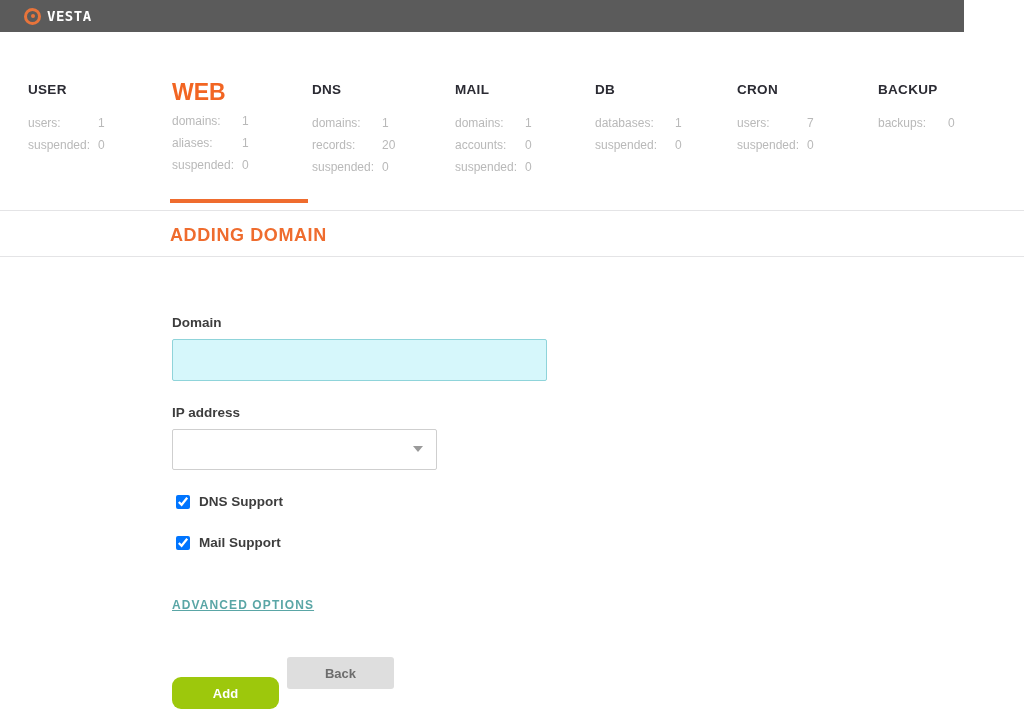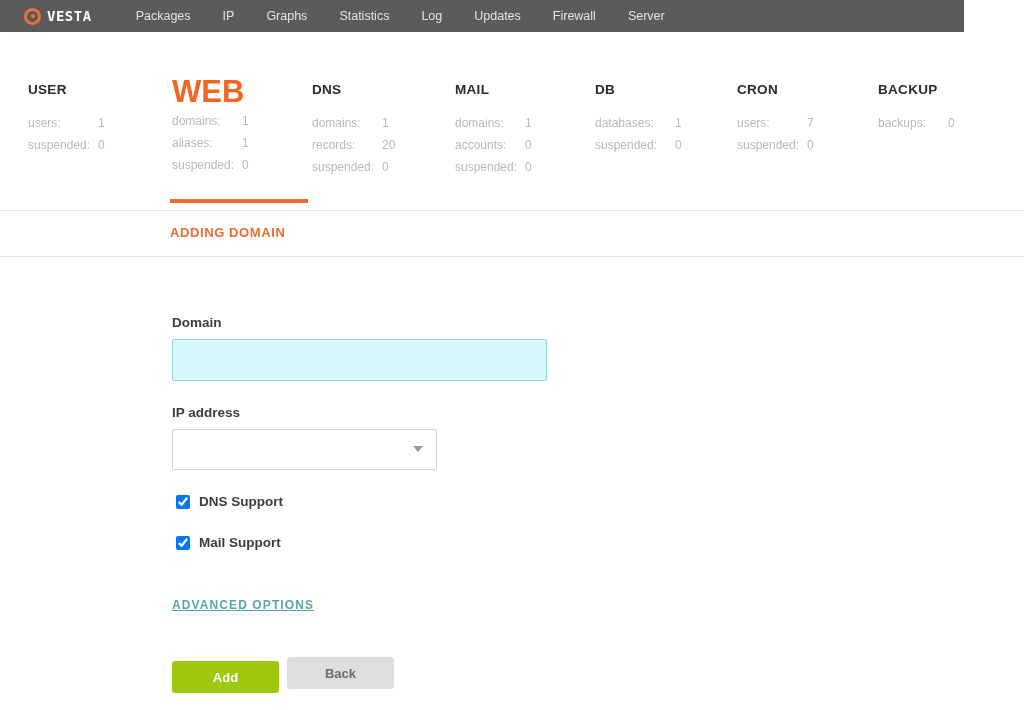--- a/index.html
+++ b/index.html
@@ -108,21 +108,21 @@
     font-size: 13.5px;
     font-weight: bold;
     color: #2b2b33;
     letter-spacing: 0.3px;
     margin-bottom: 15px;
     cursor: pointer;
     display: inline-block;
   }
   .stat-title.active {
     color: #f26522;
-    font-size: 31px;
+    font-size: 23px;
     letter-spacing: 0px;
     margin-bottom: 6px;
     line-height: 24px;
   }
   .stat-rows { display: block; }
   .stat-row {
     display: flex;
     font-size: 12px;
     color: #b9b9b9;
     line-height: 22px;
@@ -145,21 +145,21 @@
   }
   .hr-line {
     position: absolute;
     left: 0;
     width: 1024px; height: 1px;
     background: #e4e4e6;
   }
   .tab-label {
     position: absolute;
     left: 170px; top: 26px;
-    font-size: 13px;
+    font-size: 18px;
     font-weight: bold;
     letter-spacing: 0.6px;
     color: #ef6c2e;
     cursor: pointer;
   }
 
   
   .form-area {
     position: absolute;
     left: 0; top: 257px;
@@ -244,52 +244,43 @@
     position: absolute;
     height: 32px;
     border: none;
     border-radius: 3px;
     font-size: 13px;
     font-weight: bold;
     cursor: pointer;
     font-family: "Liberation Sans", sans-serif;
   }
   .btn-add {
-    left: 172px; top: 404px;
+    left: 172px; top: 420px;
     width: 107px;
     background: #9dc80c;
     color: #ffffff;
+    border-radius: 9px;
   }
   .btn-back {
     left: 287px; top: 400px;
     width: 107px;
     background: #dedede;
     color: #6d6d6d;
   }
 </style>
 </head>
 <body>
 
 <div class="topnav">
 
   <div class="logo">
     <span class="logo-ring"></span>
     <span class="logo-text">VESTA</span>
   </div>
 
-  <div class="nav-links">
-    <a class="nav-link" href="#">Packages</a>
-    <a class="nav-link" href="#">IP</a>
-    <a class="nav-link" href="#">Graphs</a>
-    <a class="nav-link" href="#">Statistics</a>
-    <a class="nav-link" href="#">Log</a>
-    <a class="nav-link" href="#">Updates</a>
-    <a class="nav-link" href="#">Firewall</a>
-    <a class="nav-link" href="#">Server</a>
-  </div>
 
 </div>
 
 <div class="stats">
 
   <div class="stat-col" style="left:28px">
     <div class="stat-title">USER</div>
     <div class="stat-rows">
       <div class="stat-row">
         <span class="stat-label">users:</span>

